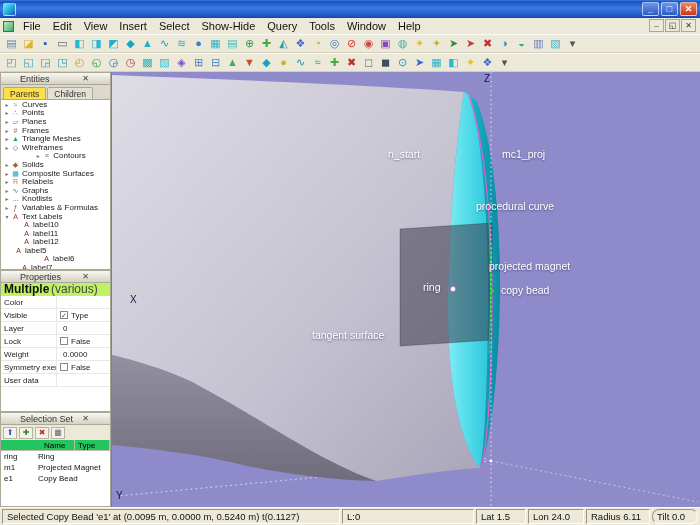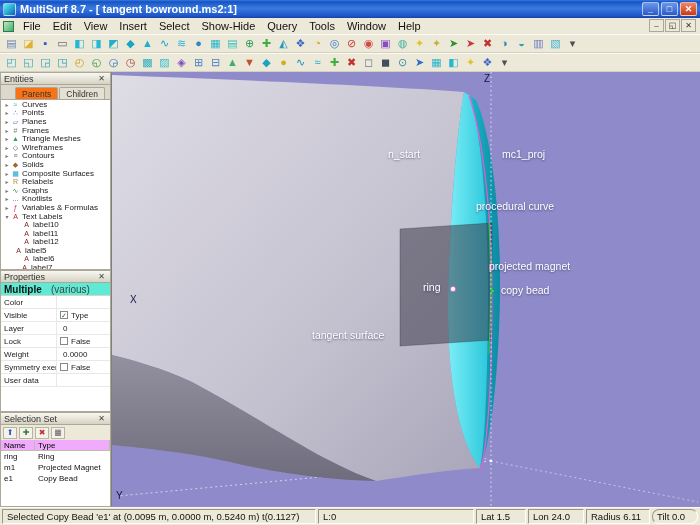--- a/index.html
+++ b/index.html
@@ -32,81 +32,80 @@
   .tbtn{width:17px;height:17px;padding:0;display:flex;align-items:center;justify-content:center;
     background:transparent;border:1px solid transparent;}
   .tglyph{font-size:11px;line-height:1;}
 
   
   .main{display:flex;height:435px;}
 
   
   .leftcol{width:112px;background:#ece9d8;display:flex;flex-direction:column;border-right:1px solid #808080;flex:none;}
   .panel-header{height:13px;flex:none;background:linear-gradient(#f8f7f2,#d6d2c2);
-    border:1px solid #aca899;display:flex;align-items:center;font-size:9px;padding:0 3px;color:#333;}
+    border:1px solid #aca899;display:flex;align-items:center;font-size:9px;padding:0 19px;color:#333;}
   .ph-close{margin-left:auto;font-size:8px;width:11px;text-align:center;color:#444;}
 
   .entities{height:198px;display:flex;flex-direction:column;flex:none;}
   .tabs{display:flex;height:14px;background:#dcd8cc;border-left:1px solid #aca899;border-right:1px solid #aca899;
     font-size:8.5px;align-items:flex-end;padding-left:2px;gap:1px;flex:none;}
   .tab{padding:1px 6px 0 6px;border:1px solid #aca899;border-bottom:none;background:#e4e0d4;border-radius:2px 2px 0 0;color:#333;}
-  .tab.active{background:#f97316;margin-left:12px;}
+  .tab.active{background:#fde047;}
   .tree{flex:1;background:#fff;overflow:hidden;border:1px solid #aca899;border-top:1px solid #aca899;}
   .tree-row{display:flex;align-items:center;height:8.6px;font-size:8px;white-space:nowrap;}
   .tw{width:8px;font-size:6px;color:#777;text-align:center;flex:none;}
   .ti{width:9px;font-size:7px;text-align:center;flex:none;line-height:1;}
   .tl{padding-left:2px;color:#202020;}
 
   .props{height:142px;display:flex;flex-direction:column;flex:none;}
   .props-body{flex:1;background:#fff;border:1px solid #aca899;border-top:none;overflow:hidden;}
-  .pmrow{height:13px;display:flex;align-items:center;font-size:10px;background:#5eead4;border-bottom:1px solid #d8d4c8;}
+  .pmrow{height:13px;display:flex;align-items:center;font-size:12px;background:#bef264;border-bottom:1px solid #d8d4c8;}
   .pmult{font-weight:bold;padding-left:3px;width:50px;color:#111;}
   .pvar{color:#444;}
   .prow{height:13px;display:flex;font-size:8px;border-bottom:1px solid #e8e8e8;align-items:center;background:#fff;}
   .pname{width:56px;padding-left:3px;border-right:1px solid #e8e8e8;color:#222;overflow:hidden;white-space:nowrap;flex:none;height:100%;display:flex;align-items:center;}
   .pval{flex:1;padding-left:3px;display:flex;align-items:center;gap:3px;color:#222;white-space:nowrap;overflow:hidden;}
   .pcheck{width:8px;height:8px;border:1px solid #888;background:#fff;font-size:7px;line-height:7px;text-align:center;color:#1a7a1a;flex:none;}
   .pcheck[data-check="none"]{visibility:hidden;width:0;border:none;}
   .pcheck[data-check="on"]::after{content:"✓";}
 
   .selset{flex:1;display:flex;flex-direction:column;overflow:hidden;}
   .sel-toolbar{height:15px;display:flex;align-items:center;background:#ece9d8;
     border-left:1px solid #aca899;border-right:1px solid #aca899;font-size:8.5px;gap:2px;padding:0 2px;flex:none;}
   .sbtn{width:14px;height:12px;border:1px solid #b8b4a4;background:#f4f2ea;font-size:8px;line-height:10px;text-align:center;padding:0;}
   .sel-grid{flex:1;background:#fff;border:1px solid #aca899;border-top:none;font-size:8px;overflow:hidden;}
-  .shead{display:flex;height:11px;background:#f0abfc;border-bottom:1px solid #c0bcac;align-items:flex-start;}
+  .shead{display:flex;height:11px;background:#22c55e;border-bottom:1px solid #c0bcac;align-items:flex-start;padding-left:40px;}
   .shead .sname,.shead .stype{border-right:1px solid #c0bcac;height:100%;display:flex;align-items:center;}
   .sname{width:34px;padding-left:3px;flex:none;}
   .stype{flex:1;padding-left:3px;}
   .srow{display:flex;height:11px;align-items:center;color:#111;}
 
   
   .viewport{position:relative;flex:1;background:#8f8bca;overflow:hidden;}
   .viewport svg{position:absolute;left:0;top:0;}
   .vlabel{position:absolute;color:#fff;font-size:10.5px;text-shadow:0 1px 2px rgba(30,30,70,.55);white-space:nowrap;}
   .valabel{position:absolute;color:#14144a;font-size:10px;white-space:nowrap;}
 
   
   .statusbar{height:18px;background:#ece9d8;display:flex;align-items:stretch;font-size:9.5px;gap:2px;padding:1px 2px;border-top:1px solid #fbfaf6;}
   .scell{border:1px solid;border-color:#9a9684 #fff #fff #9a9684;display:flex;align-items:center;padding:0 4px;white-space:nowrap;overflow:hidden;color:#111;}
   .scell.msg{flex:1;}
-  .scell.l0{width:156px;flex:none;}
+  .scell.l0{width:132px;flex:none;}
   .scell.lat{width:50px;flex:none;}
   .scell.lon{width:56px;flex:none;}
   .scell.radius{width:64px;flex:none;}
   .scell.tilt{width:46px;flex:none;border-radius:7px;}
 </style>
 </head>
 <body>
 
 <div id="app">
 
   <div class="titlebar">
     <span class="app-icon"></span>
-    <span>MultiSurf 8.7 - [ tangent bowround.ms2:1]</span>
     <span class="tb-btns">
       <span class="tb-btn">_</span>
       <span class="tb-btn">□</span>
       <span class="tb-btn close">✕</span>
     </span>
   </div>
 
   <div class="menubar">
     <span class="mdoc-icon"></span>
 
@@ -440,21 +439,21 @@
               <span class="ti" style="color: rgb(48, 160, 96);">▲</span>
               <span class="tl">Triangle Meshes</span>
             </div>
 
             <div class="tree-row" style="padding-left: 2px;">
               <span class="tw">▸</span>
               <span class="ti" style="color: rgb(96, 112, 128);">◇</span>
               <span class="tl">Wireframes</span>
             </div>
 
-            <div class="tree-row" style="padding-left: 2px;">
+            <div class="tree-row" style="padding-left: 9px; justify-content: center;">
               <span class="tw">▸</span>
               <span class="ti" style="color: rgb(144, 64, 160);">≡</span>
               <span class="tl">Contours</span>
             </div>
 
             <div class="tree-row" style="padding-left: 2px;">
               <span class="tw">▸</span>
               <span class="ti" style="color: rgb(160, 104, 48);">◆</span>
               <span class="tl">Solids</span>
             </div>
@@ -512,21 +511,21 @@
               <span class="ti" style="color: rgb(128, 32, 32);">A</span>
               <span class="tl">label12</span>
             </div>
 
             <div class="tree-row" style="padding-left: 5px;">
               <span class="tw"></span>
               <span class="ti" style="color: rgb(128, 32, 32);">A</span>
               <span class="tl">label5</span>
             </div>
 
-            <div class="tree-row" style="padding-left: 13px;">
+            <div class="tree-row" style="padding-left: 13px; margin-left: 20px;">
               <span class="tw"></span>
               <span class="ti" style="color: rgb(128, 32, 32);">A</span>
               <span class="tl">label6</span>
             </div>
 
             <div class="tree-row" style="padding-left: 11px;">
               <span class="tw"></span>
               <span class="ti" style="color: rgb(128, 32, 32);">A</span>
               <span class="tl">label7</span>
             </div>

